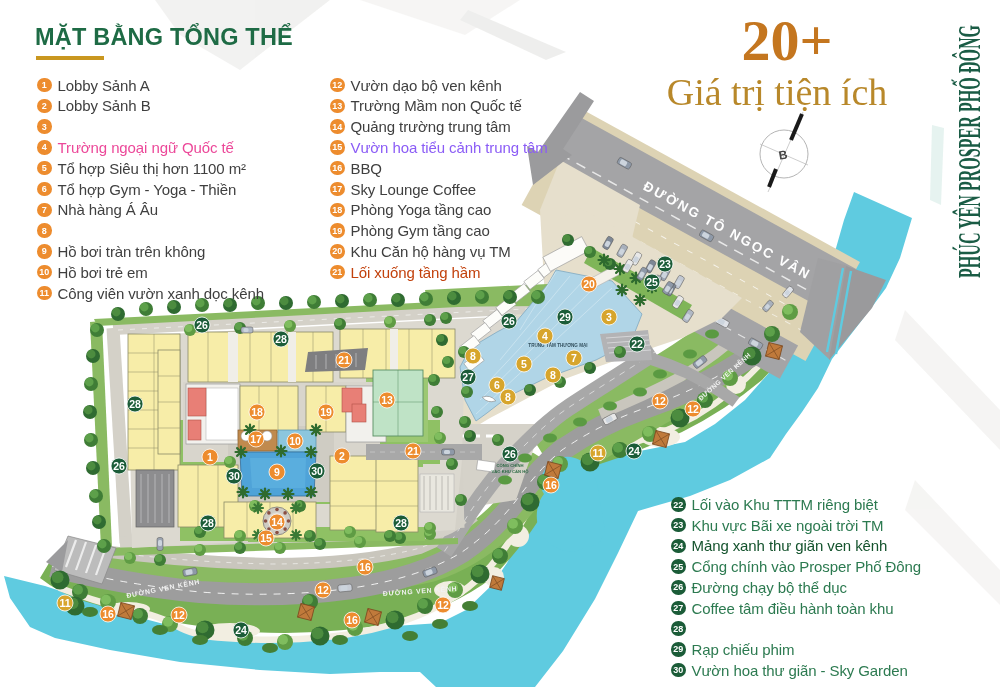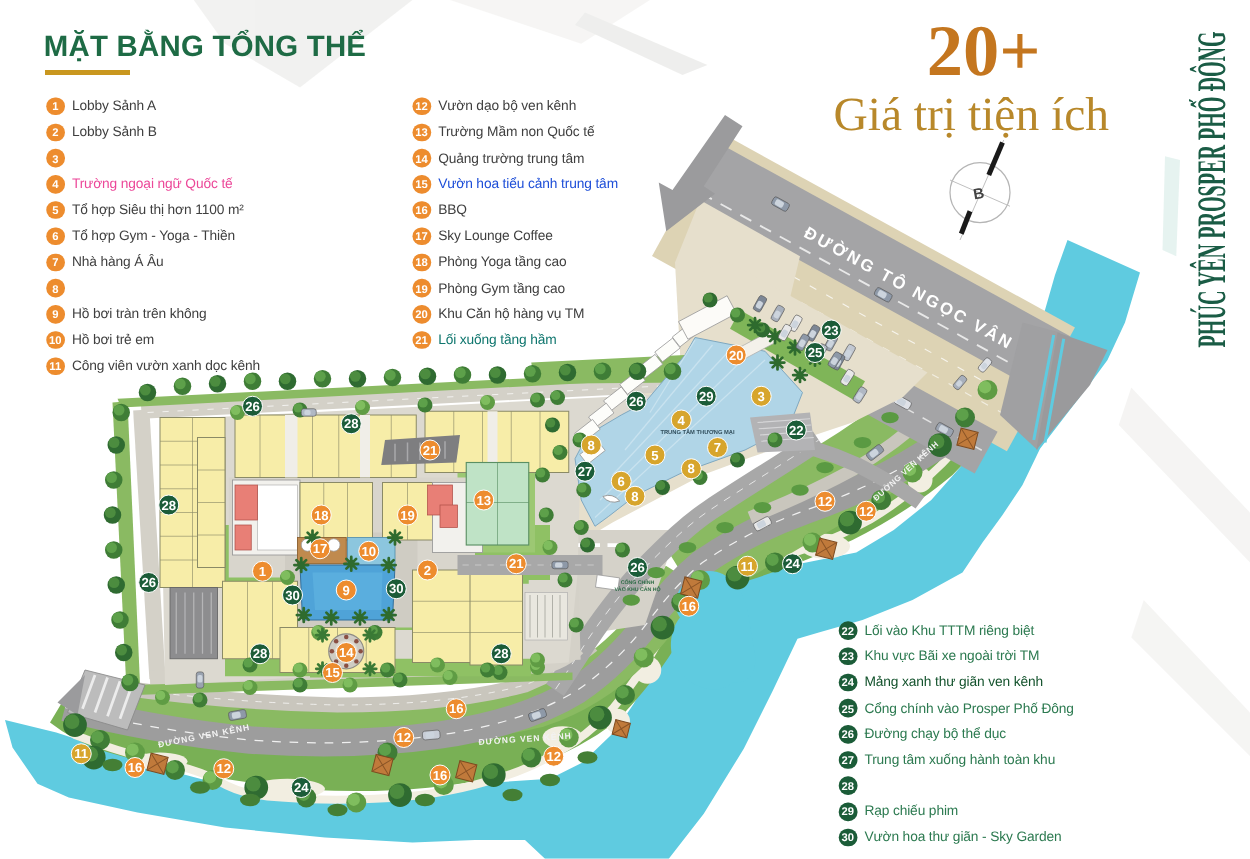--- a/index.html
+++ b/index.html
@@ -1,20 +1,20 @@
 <!DOCTYPE html>
 <html><head><meta charset="utf-8">
 <style>
 html,body{margin:0;padding:0;}
 body{width:1000px;height:687px;position:relative;overflow:hidden;background:#fff;
  font-family:"Liberation Sans",sans-serif;}
 .li{position:absolute;display:flex;align-items:center;height:15px;white-space:nowrap;}
 .lc{display:inline-flex;align-items:center;justify-content:center;width:14.5px;height:14.5px;
  border-radius:50%;color:#fff;font-size:9px;font-weight:bold;flex:0 0 14.5px;}
-.lt{margin-left:6px;font-size:11px;color:#3f3f3f;letter-spacing:-0.1px;}
+.lt{margin-left:6px;font-size:15px;color:#3f3f3f;letter-spacing:-0.1px;}
 </style></head>
 <body>
 
 <svg width="1000" height="687" viewBox="0 0 1000 687" style="position:absolute;left:0;top:0" font-family="Liberation Sans, sans-serif">
 
 <g opacity="0.65">
 <polygon points="155,0 330,0 240,70 180,35" fill="#ebebe9"></polygon>
 <polygon points="360,0 520,0 465,35" fill="#f2f1ef"></polygon>
 <polygon points="468,10 566,52 546,60 460,20" fill="#e6e6e4"></polygon>
 <polygon points="932,125 944,128 941,205 930,200" fill="#d8ece8"></polygon>
@@ -842,21 +842,21 @@
     <span class="lt" style="color:#3f3f3f">Trường Mầm non Quốc tế</span>
   </div>
 
 <div class="li" style="left:330px;top:119.1px">
     <span class="lc" style="background:#ed8c2e">14</span>
     <span class="lt" style="color:#3f3f3f">Quảng trường trung tâm</span>
   </div>
 
 <div class="li" style="left:330px;top:139.9px">
     <span class="lc" style="background:#ed8c2e">15</span>
-    <span class="lt" style="color:#1d4ed8">Vườn hoa tiểu cảnh trung tâm</span>
+    <span class="lt" style="color:#8b5cf6">Vườn hoa tiểu cảnh trung tâm</span>
   </div>
 
 <div class="li" style="left:330px;top:160.7px">
     <span class="lc" style="background:#ed8c2e">16</span>
     <span class="lt" style="color:#3f3f3f">BBQ</span>
   </div>
 
 <div class="li" style="left:330px;top:181.5px">
     <span class="lc" style="background:#ed8c2e">17</span>
     <span class="lt" style="color:#3f3f3f">Sky Lounge Coffee</span>
@@ -872,21 +872,21 @@
     <span class="lt" style="color:#3f3f3f">Phòng Gym tầng cao</span>
   </div>
 
 <div class="li" style="left:330px;top:243.9px">
     <span class="lc" style="background:#ed8c2e">20</span>
     <span class="lt" style="color:#3f3f3f">Khu Căn hộ hàng vụ TM</span>
   </div>
 
 <div class="li" style="left:330px;top:264.7px">
     <span class="lc" style="background:#ed8c2e">21</span>
-    <span class="lt" style="color:#0f766e">Lối xuống tầng hầm</span>
+    <span class="lt" style="color:#c2410c">Lối xuống tầng hầm</span>
   </div>
 
 <div class="li" style="left:671px;top:497.0px">
     <span class="lc" style="background:#1b5c38">22</span>
     <span class="lt" style="color:#2c7a50">Lối vào Khu TTTM riêng biệt</span>
   </div>
 
 <div class="li" style="left:671px;top:517.7px">
     <span class="lc" style="background:#1b5c38">23</span>
     <span class="lt" style="color:#2c7a50">Khu vực Bãi xe ngoài trời TM</span>
@@ -902,21 +902,21 @@
     <span class="lt" style="color:#2c7a50">Cổng chính vào Prosper Phố Đông</span>
   </div>
 
 <div class="li" style="left:671px;top:579.8px">
     <span class="lc" style="background:#1b5c38">26</span>
     <span class="lt" style="color:#2c7a50">Đường chạy bộ thể dục</span>
   </div>
 
 <div class="li" style="left:671px;top:600.5px">
     <span class="lc" style="background:#1b5c38">27</span>
-    <span class="lt" style="color:#2c7a50">Trung tâm xuống hành toàn khu</span>
+    <span class="lt" style="color:#2c7a50">Coffee tâm điều hành toàn khu</span>
   </div>
 
 <div class="li" style="left:671px;top:621.2px">
     <span class="lc" style="background:#1b5c38">28</span>
   </div>
 
 <div class="li" style="left:671px;top:641.9px">
     <span class="lc" style="background:#1b5c38">29</span>
     <span class="lt" style="color:#2c7a50">Rạp chiếu phim</span>
   </div>

